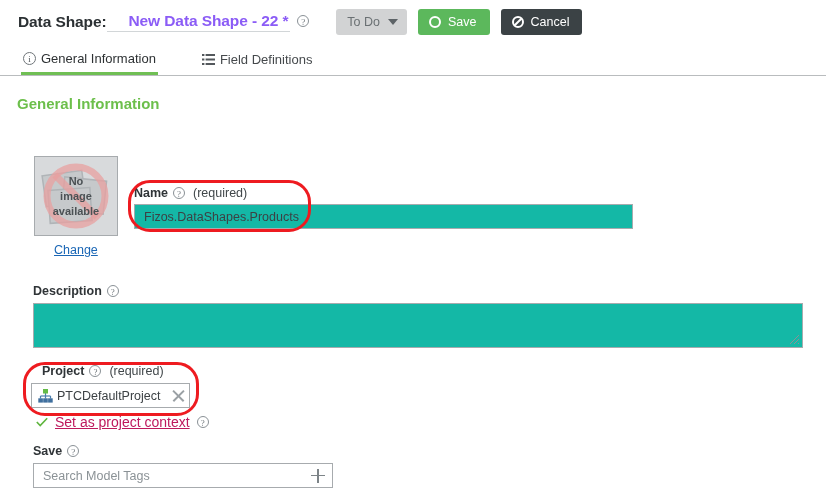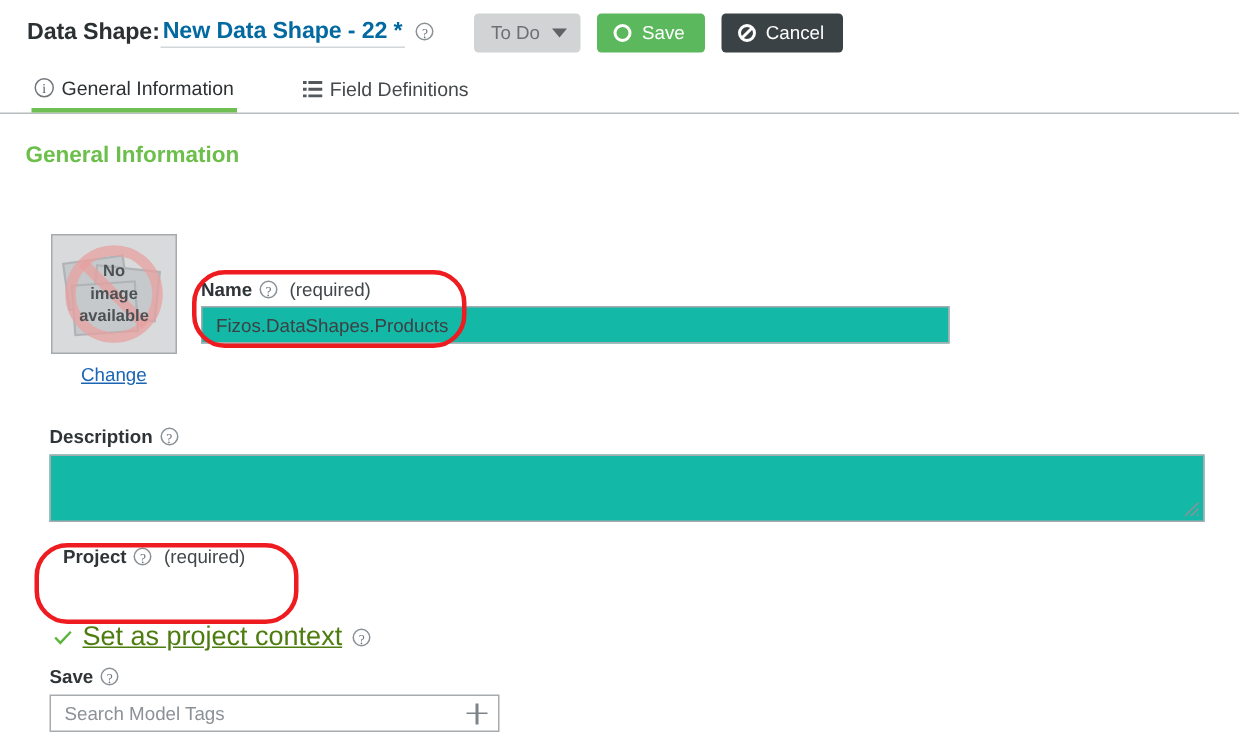--- a/index.html
+++ b/index.html
@@ -35,23 +35,24 @@
     white-space: nowrap;
   }
   .title-name-wrap {
     margin-left: 1px;
     border-bottom: 1px solid #d2d6d8;
     padding: 1px 2px 1px 1px;
   }
   .title-name {
     font-size: 15.5px;
     font-weight: bold;
-    color: #0369a1;
+    color: #8b5cf6;
     letter-spacing: -0.1px;
     white-space: nowrap;
+    margin-left: 20px;
   }
   .help-icon {
     display: inline-block;
     width: 12px; height: 12px;
     border: 1px solid #8a9196;
     border-radius: 50%;
     color: #6e757a;
     font-size: 9px;
     line-height: 12px;
     text-align: center;
@@ -299,22 +300,22 @@
 
   .ctx-row {
     position: absolute;
     left: 36px; top: 414px;
     display: flex;
     align-items: center;
     gap: 7px;
   }
   .check-green { width: 12px; height: 10px; display: block; }
   .ctx-link {
-    font-size: 18px;
-    color: #4d7c0f;
+    font-size: 14px;
+    color: #be185d;
     text-decoration: underline;
     cursor: pointer;
   }
 
   .tags-label { position: absolute; left: 33px; top: 444px; }
   .tags-box {
     position: absolute;
     left: 33px; top: 463px;
     width: 300px; height: 25px;
     border: 1px solid #a7abae;
@@ -436,20 +437,35 @@
     <line x1="10" y1="1" x2="1" y2="10" stroke="#8b9195" stroke-width="1"></line>
     <line x1="10" y1="5" x2="5" y2="10" stroke="#8b9195" stroke-width="1"></line>
     <line x1="10" y1="9" x2="9" y2="10" stroke="#8b9195" stroke-width="1"></line>
   </svg>
 
   <div class="field-label project-label">
     <span>Project</span>
     <span class="help-icon">?</span>
     <span class="req">(required)</span>
   </div>
+  <div class="project-chip-box">
+    <svg width="15" height="14" viewBox="0 0 15 14">
+      <line x1="7.5" y1="4" x2="7.5" y2="7" stroke="#4a7fae" stroke-width="1.2"></line>
+      <line x1="2.5" y1="7" x2="12.5" y2="7" stroke="#4a7fae" stroke-width="1.2"></line>
+      <line x1="2.5" y1="7" x2="2.5" y2="9.5" stroke="#4a7fae" stroke-width="1.2"></line>
+      <line x1="7.5" y1="7" x2="7.5" y2="9.5" stroke="#4a7fae" stroke-width="1.2"></line>
+      <line x1="12.5" y1="7" x2="12.5" y2="9.5" stroke="#4a7fae" stroke-width="1.2"></line>
+      <rect x="5" y="0" width="5" height="4.5" fill="#63bb47"></rect>
+      <rect x="0.3" y="9.3" width="4.6" height="4.3" fill="#3f6f9e"></rect>
+      <rect x="5.2" y="9.3" width="4.6" height="4.3" fill="#3f6f9e"></rect>
+      <rect x="10.1" y="9.3" width="4.6" height="4.3" fill="#3f6f9e"></rect>
+    </svg>
+    <span class="project-chip-label">PTCDefaultProject</span>
+    <span class="chip-x"></span>
+  </div>
 
   <div class="ctx-row">
     <svg class="check-green" viewBox="0 0 12 10">
       <polyline points="0.8,5 4.2,8.6 11.2,1.2" fill="none" stroke="#5eb53d" stroke-width="1.6"></polyline>
     </svg>
     <span class="ctx-link">Set as project context</span>
     <span class="help-icon">?</span>
   </div>
 
   <div class="field-label tags-label">

